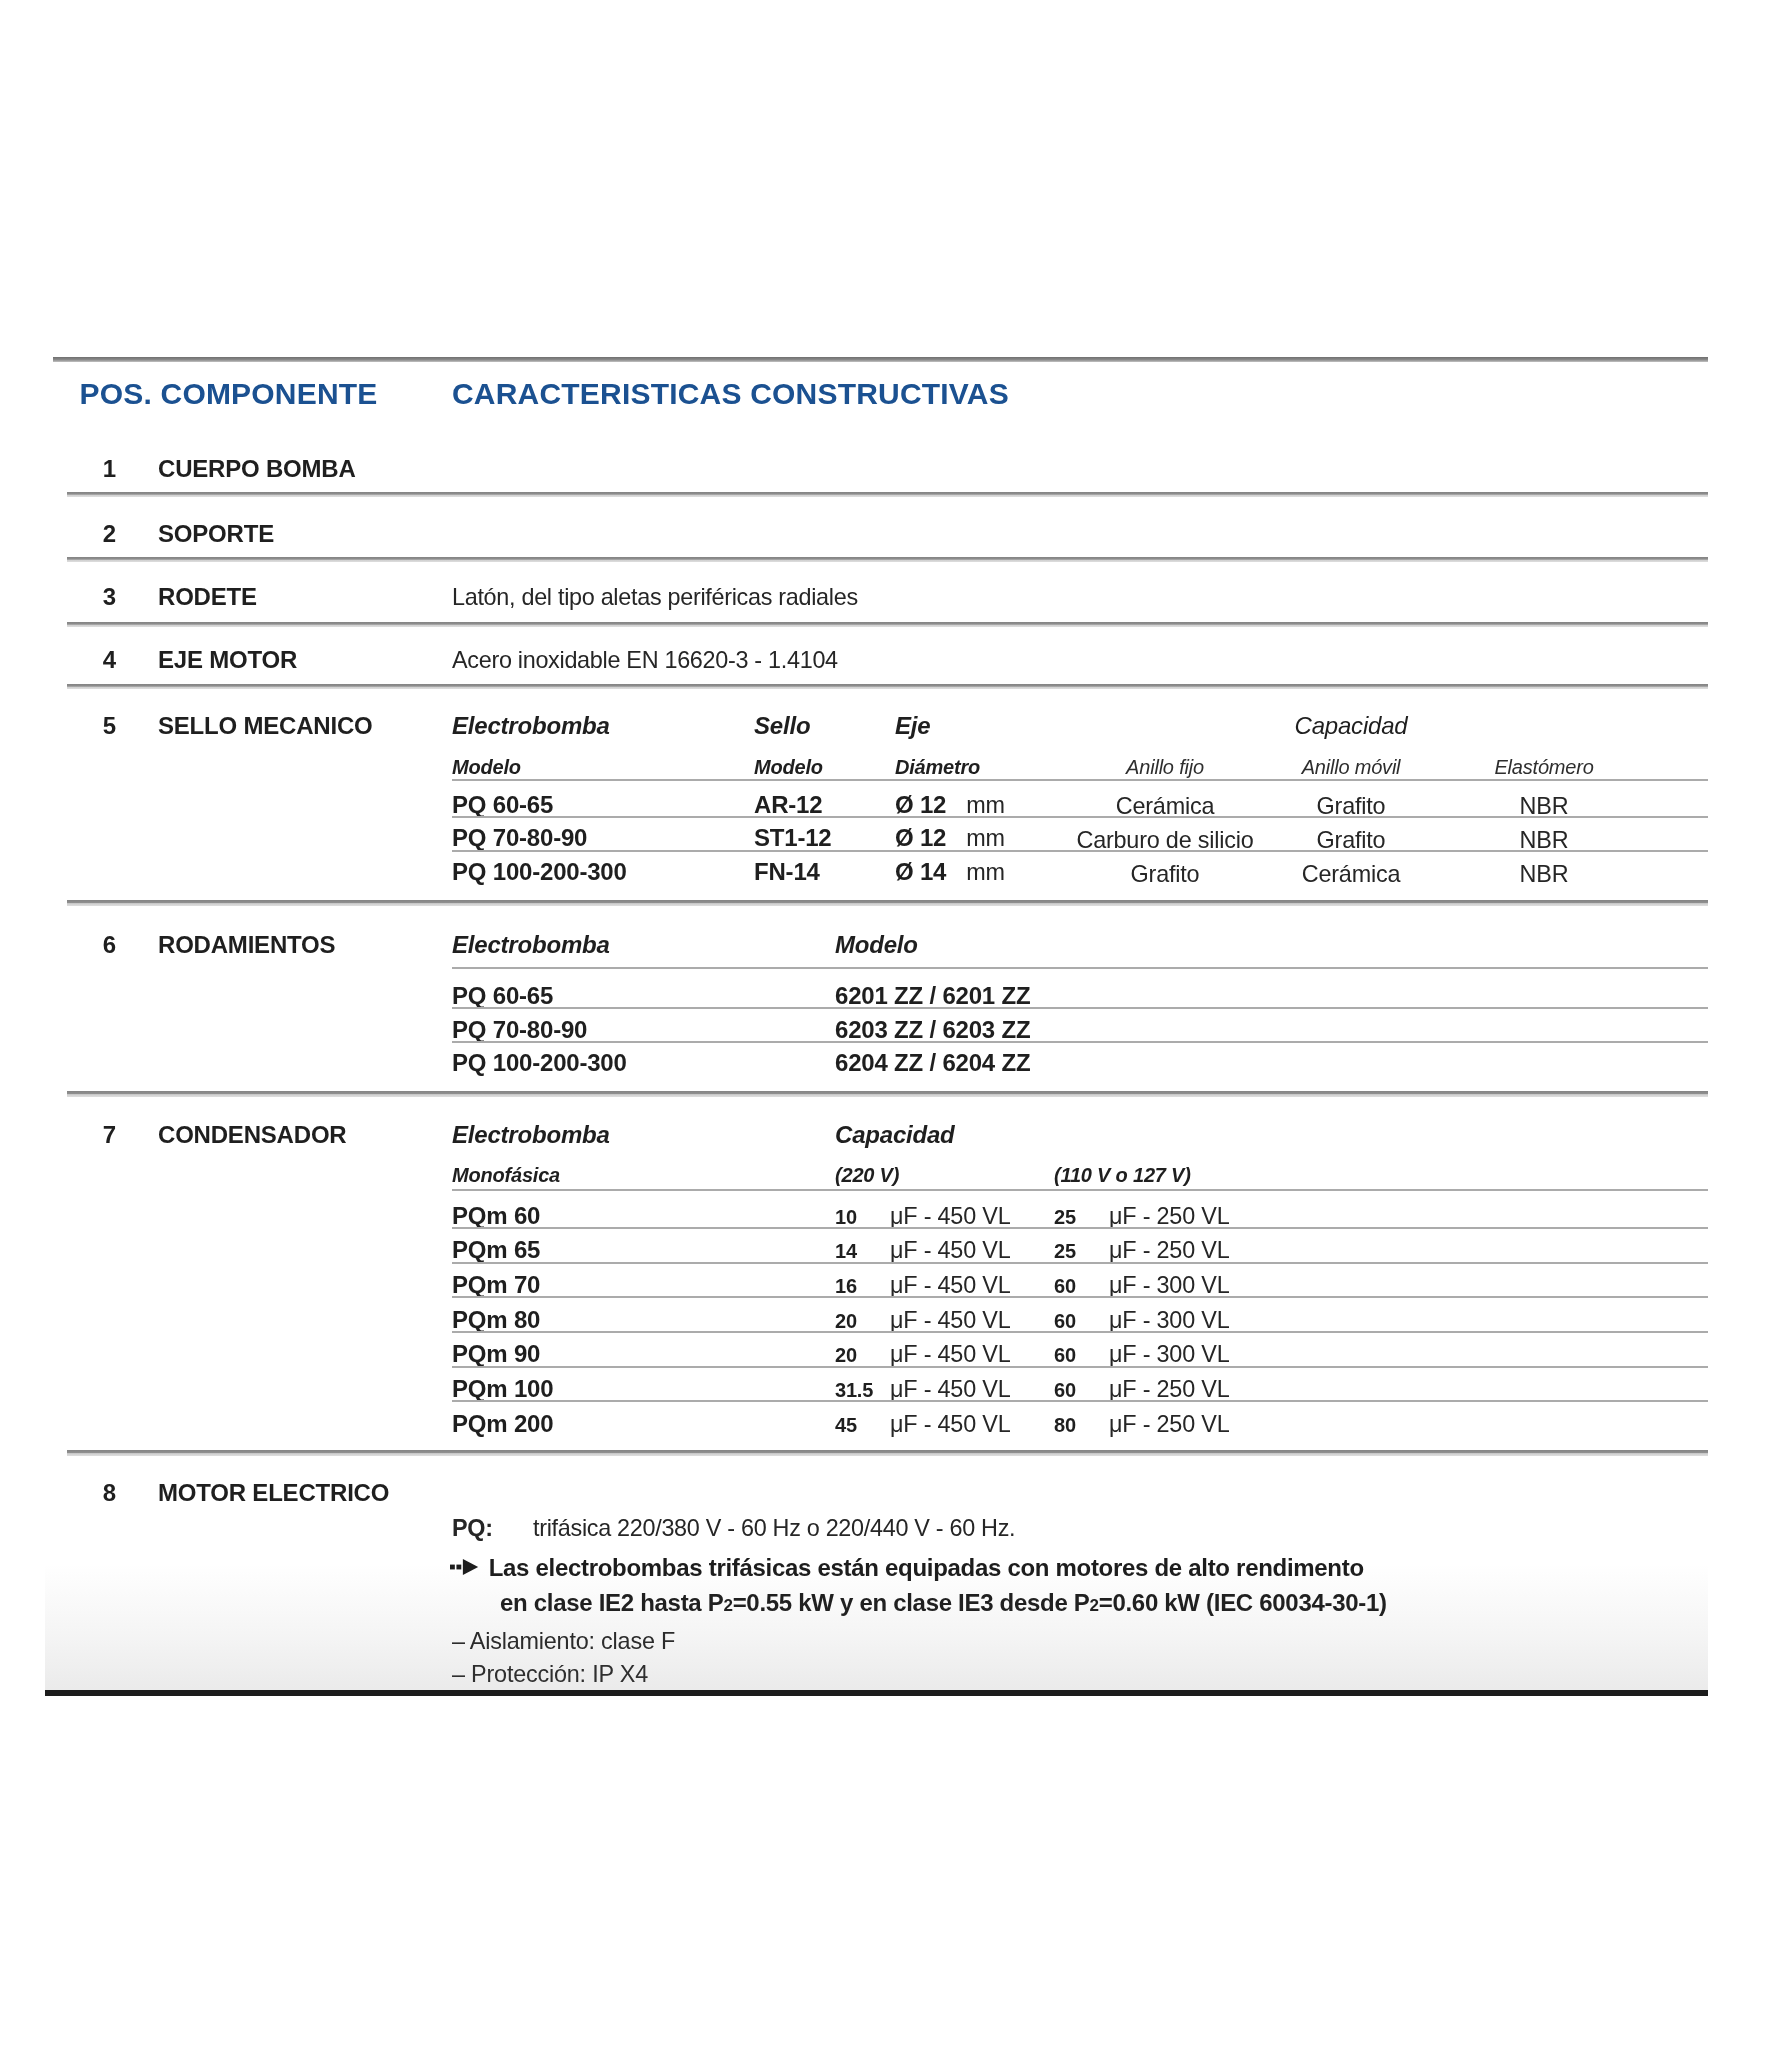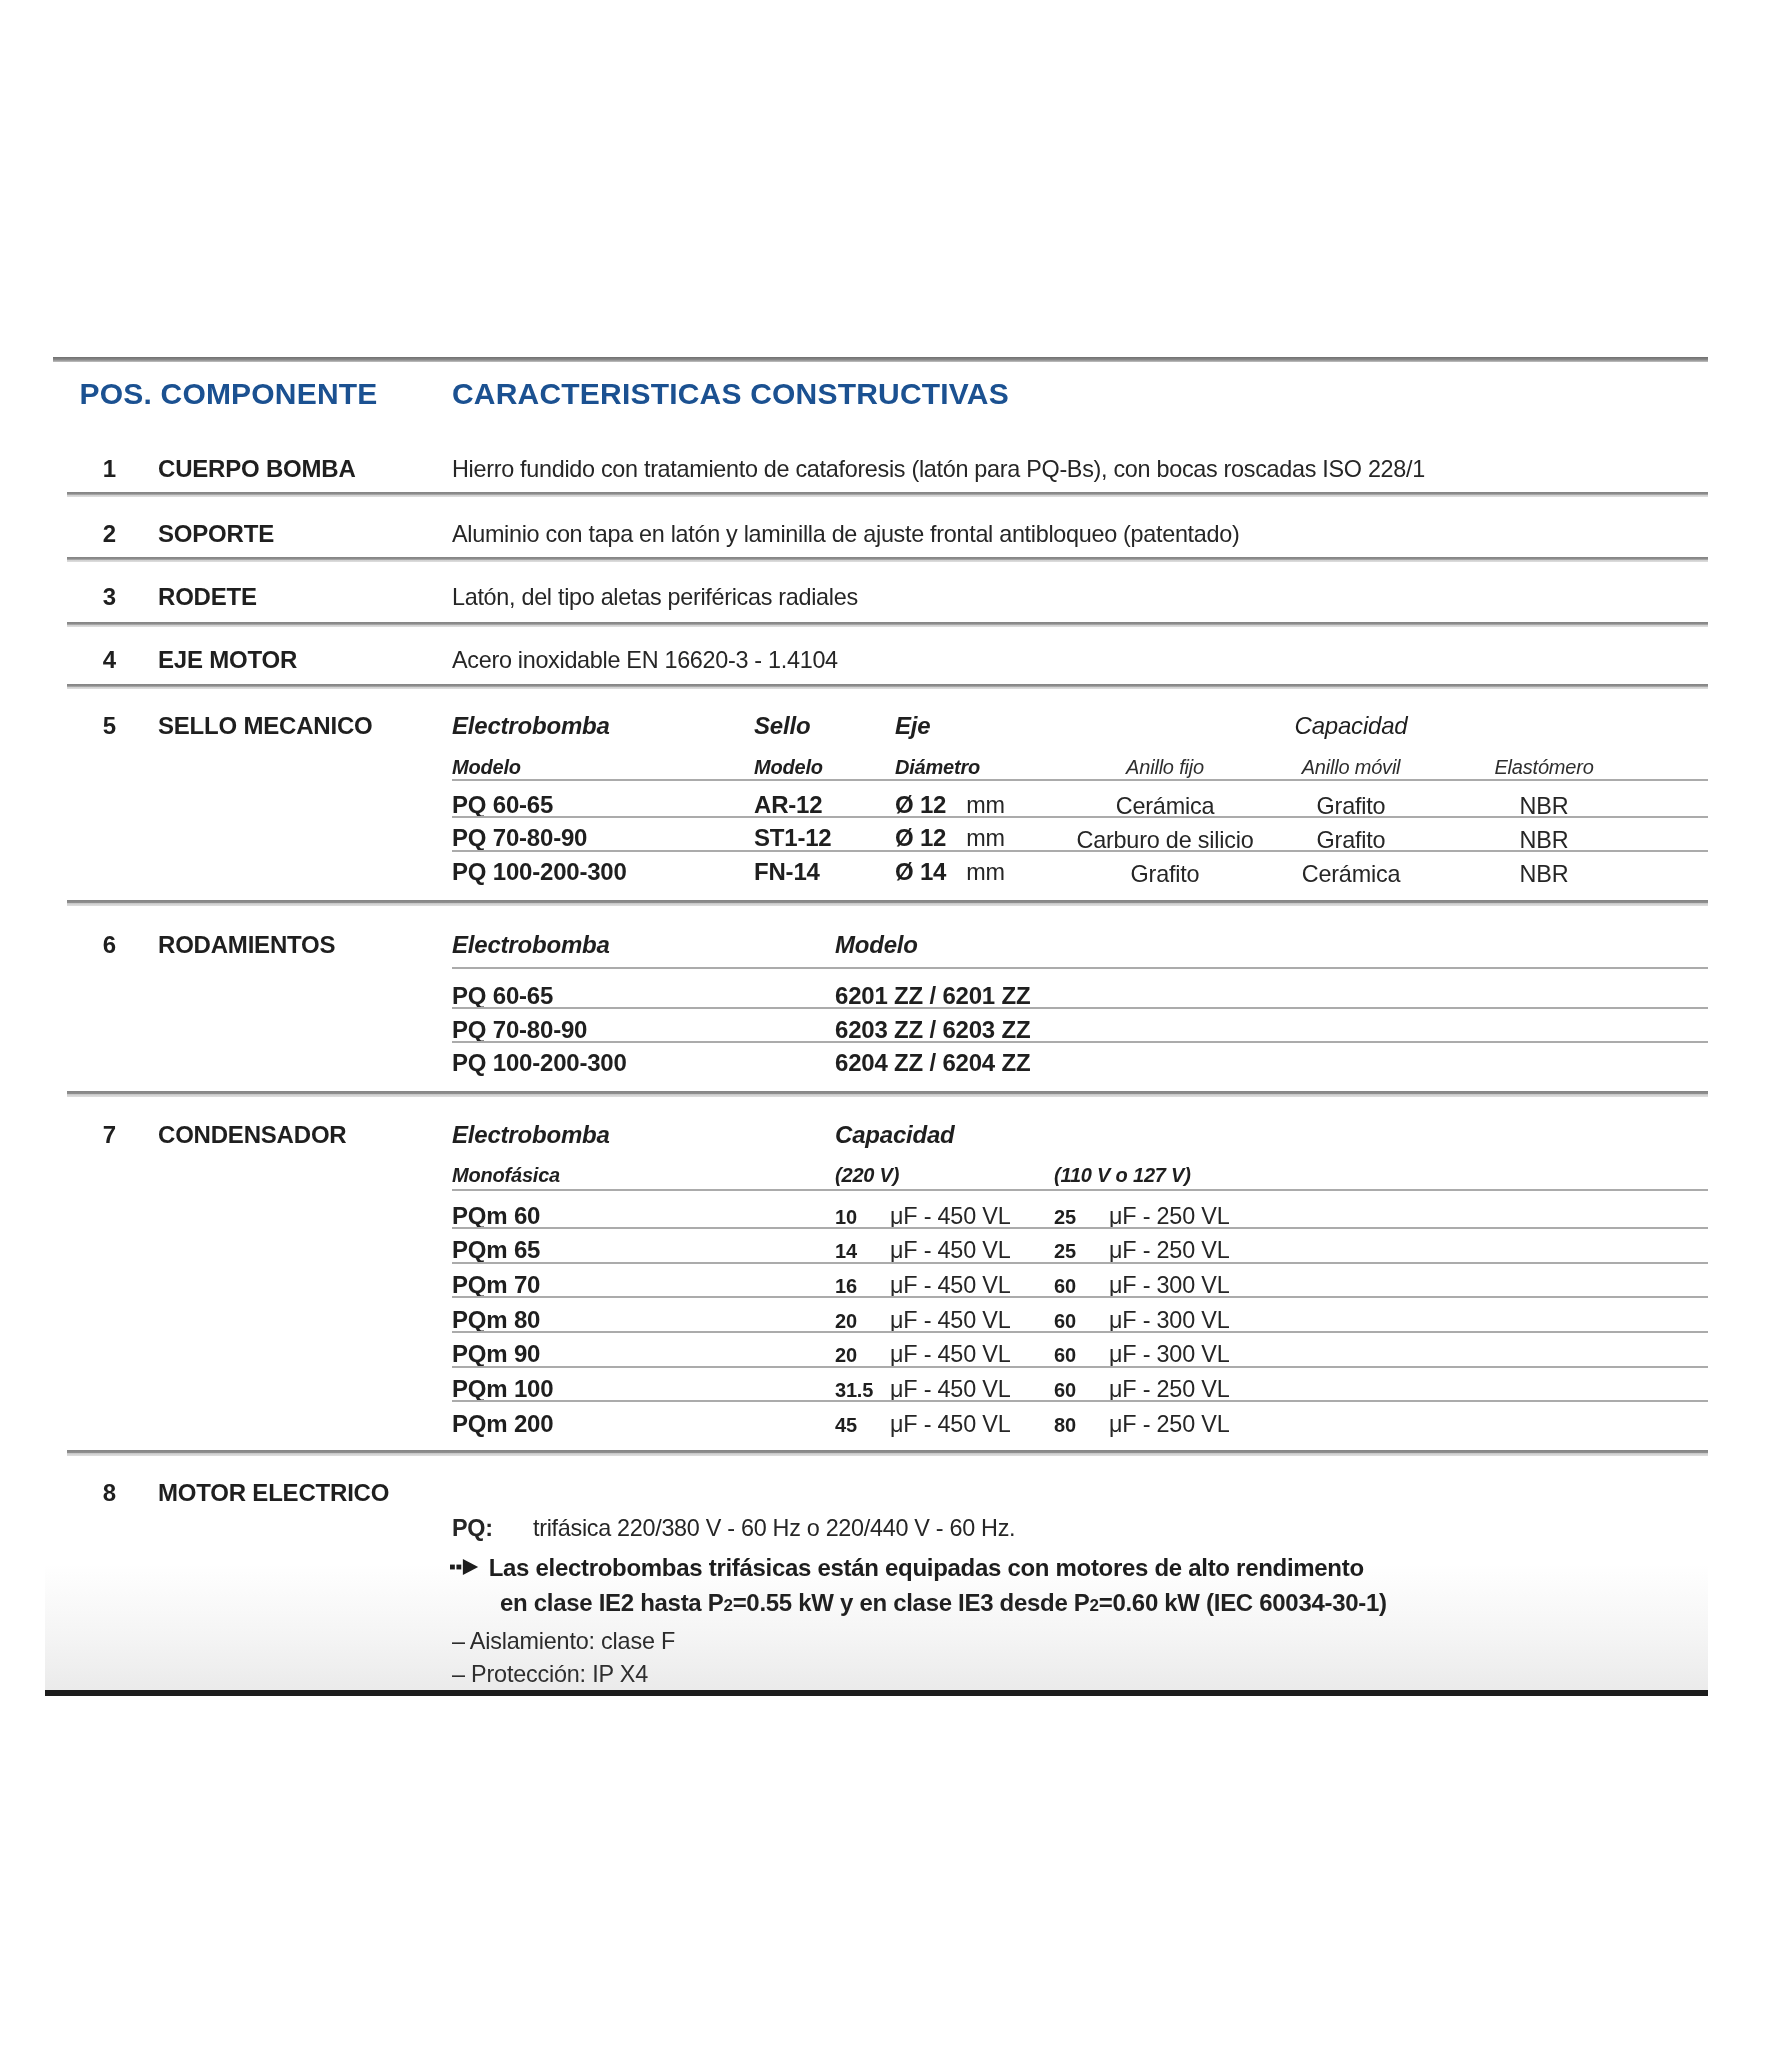--- a/index.html
+++ b/index.html
@@ -45,26 +45,24 @@
 
 <div class="content">
 
   <div class="topline"></div>
 
   <span class="abs h-blue" style="top:377px;left:10.5px">POS. COMPONENTE</span>
   <span class="abs h-blue" style="top:377px;left:383px">CARACTERISTICAS CONSTRUCTIVAS</span>
 
   <span class="abs pos" style="top:456px">1</span>
   <span class="abs comp" style="top:456px">CUERPO BOMBA</span>
-  <span class="abs desc" style="top:456px">Hierro fundido con tratamiento de cataforesis (latón para PQ-Bs), con bocas roscadas ISO 228/1</span>
   <div class="sep" style="top:492px"></div>
 
   <span class="abs pos" style="top:521px">2</span>
   <span class="abs comp" style="top:521px">SOPORTE</span>
-  <span class="abs desc" style="top:521px">Aluminio con tapa en latón y laminilla de ajuste frontal antibloqueo (patentado)</span>
   <div class="sep" style="top:557px"></div>
 
   <span class="abs pos" style="top:584px">3</span>
   <span class="abs comp" style="top:584px">RODETE</span>
   <span class="abs desc" style="top:584px">Latón, del tipo aletas periféricas radiales</span>
   <div class="sep" style="top:622px"></div>
 
   <span class="abs pos" style="top:647px">4</span>
   <span class="abs comp" style="top:647px">EJE MOTOR</span>
   <span class="abs desc" style="top:647px">Acero inoxidable EN 16620-3 - 1.4104</span>

